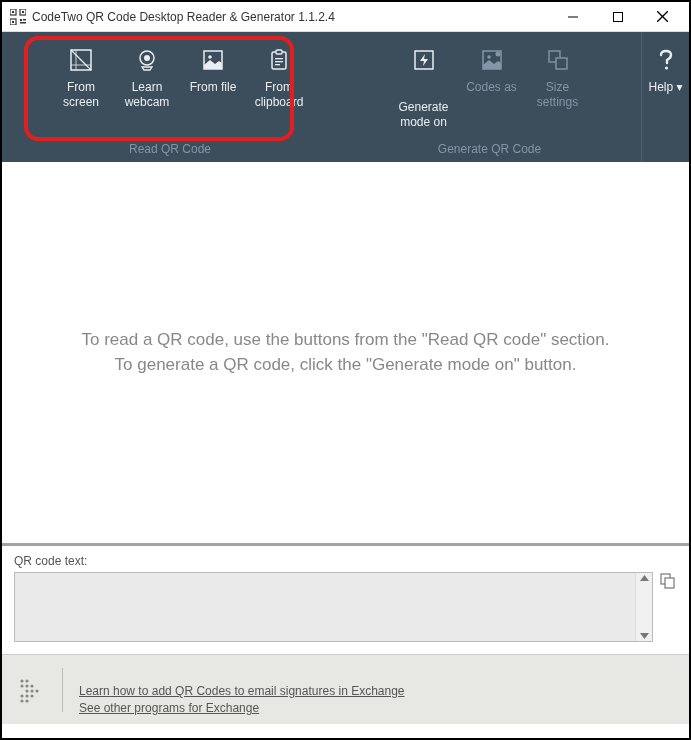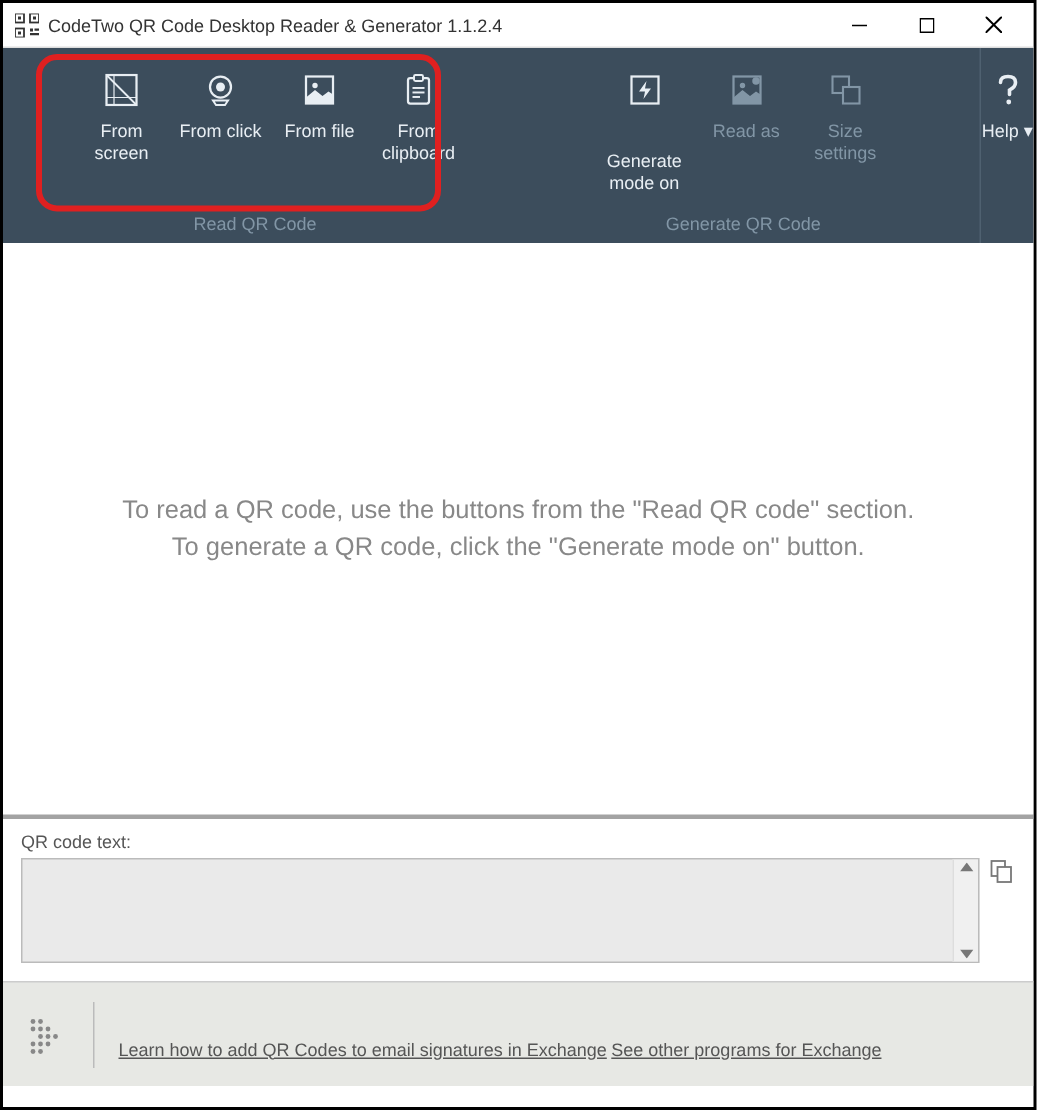--- a/index.html
+++ b/index.html
@@ -35,21 +35,21 @@
   position: relative;
 }
 .toolbar-group {
   display: flex;
   flex-direction: column;
   align-items: center;
   padding: 8px 0 0 0;
 }
 .toolbar-group.read { width: 336px; }
 .toolbar-group.gen { flex: 1; }
-.toolbar-group.help { width: 36px; border-left: 1px solid #4f6170; }
+.toolbar-group.help { width: 48px; border-left: 1px solid #4f6170; }
 .toolbar-row {
   display: flex;
   flex: 1;
 }
 .tool-btn {
   display: flex;
   flex-direction: column;
   align-items: center;
   justify-content: flex-start;
   padding: 8px 4px 0 4px;
@@ -146,21 +146,21 @@
   gap: 16px;
   height: 70px;
 }
 .footer .footer-icon {
   width: 30px; height: 30px;
   display: flex; align-items: center; justify-content: center;
 }
 .footer .divider {
   width: 1px; height: 44px; background: #bbb;
 }
-.footer-links { display: flex; flex-direction: row; gap: 3px; margin-top: 20px; }
+.footer-links { display: flex; flex-direction: column; gap: 3px; margin-top: 20px; }
 .footer-links a {
   font-size: 12px;
   color: #555;
   text-decoration: underline;
 }
 svg { display: block; }
 </style>
 </head>
 <body>
 
@@ -213,21 +213,21 @@
         <span>From screen</span>
       </div>
       <div class="tool-btn">
         <div class="icon-slot">
           <svg width="22" height="22" viewBox="0 0 22 22">
               <circle cx="11" cy="9" r="7" fill="none" stroke="#e8eef3" stroke-width="1.5"></circle>
               <circle cx="11" cy="9" r="3" fill="#e8eef3"></circle>
               <path d="M6 18 L16 18 L14 21 L8 21 Z" fill="none" stroke="#e8eef3" stroke-width="1.3"></path>
             </svg>
         </div>
-        <span>From click</span>
+        <span>Learn webcam</span>
       </div>
       <div class="tool-btn">
         <div class="icon-slot">
           <svg width="22" height="22" viewBox="0 0 22 22">
               <rect x="2" y="2" width="18" height="18" fill="none" stroke="#e8eef3" stroke-width="1.5"></rect>
               <circle cx="8" cy="8" r="1.8" fill="#e8eef3"></circle>
               <path d="M2 16 L8 11 L13 15 L17 12 L20 14 L20 20 L2 20 Z" fill="#e8eef3"></path>
             </svg>
         </div>
         <span>From file</span>
@@ -261,21 +261,21 @@
       </div>
       <div class="tool-btn disabled">
         <div class="icon-slot">
           <svg width="22" height="22" viewBox="0 0 22 22">
               <rect x="2" y="2" width="18" height="18" fill="none" stroke="#8296a6" stroke-width="1.5"></rect>
               <circle cx="8" cy="8" r="1.8" fill="#8296a6"></circle>
               <path d="M2 16 L8 11 L13 15 L17 12 L20 14 L20 20 L2 20 Z" fill="#8296a6"></path>
               <circle cx="17" cy="5" r="2.5" fill="#8296a6"></circle>
             </svg>
         </div>
-        <span>Read as</span>
+        <span>Codes as</span>
       </div>
       <div class="tool-btn disabled">
         <div class="icon-slot">
           <svg width="22" height="22" viewBox="0 0 22 22">
               <rect x="2" y="2" width="11" height="11" fill="none" stroke="#8296a6" stroke-width="1.4"></rect>
               <rect x="9" y="9" width="11" height="11" fill="#3c4d5c" stroke="#8296a6" stroke-width="1.4"></rect>
             </svg>
         </div>
         <span>Size settings</span>
       </div>

